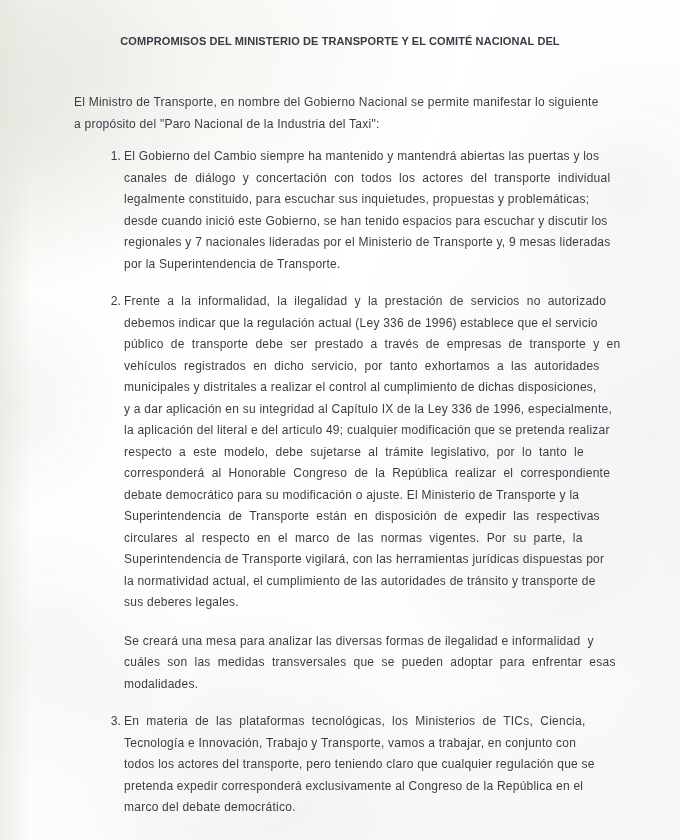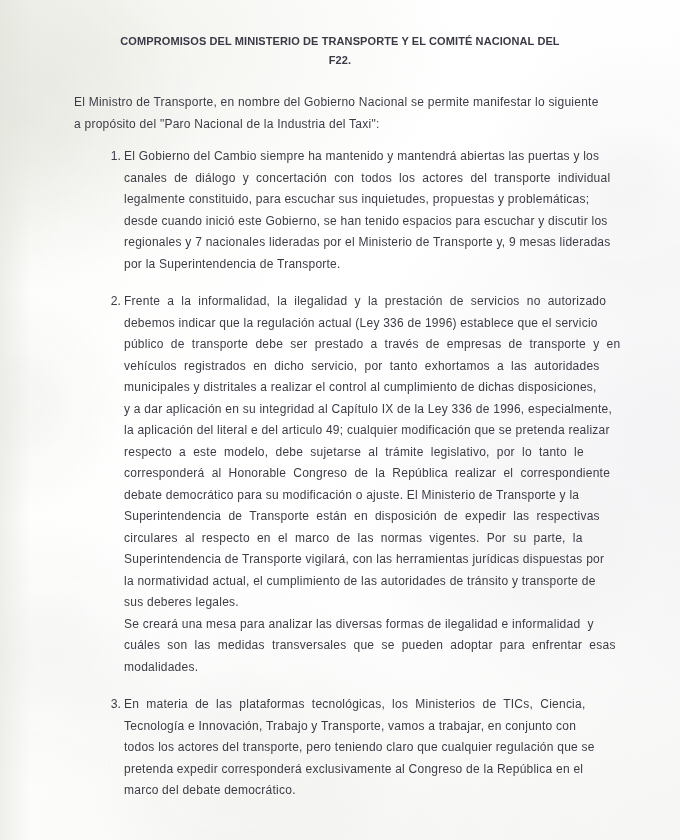--- a/index.html
+++ b/index.html
@@ -110,35 +110,35 @@
     text-align: right;
     color: #3c3c46;
   }
   .item-body {
     margin-left: 50px;
   }
   .para {
     display: block;
   }
   .para + .para {
+    margin-top: 17px;
   }
   
   .just {
     letter-spacing: .02em;
   }
 </style>
 </head>
 <body>
 
 <div class="page">
   <div class="content">
 
     <h1 class="doc-title">
         <span style="display: block;">COMPROMISOS DEL MINISTERIO DE TRANSPORTE Y EL COMITÉ NACIONAL DEL</span>
-        <span style="display: block;">F22.</span>
       </h1>
 
     <div class="lead">
         <span class="body-line just">El Ministro de Transporte, en nombre del Gobierno Nacional se permite manifestar lo siguiente</span>
         <span class="body-line just">a propósito del "Paro Nacional de la Industria del Taxi":</span>
       </div>
 
     <div class="list">
         <div class="list-item">
           <span class="marker">1.</span>

